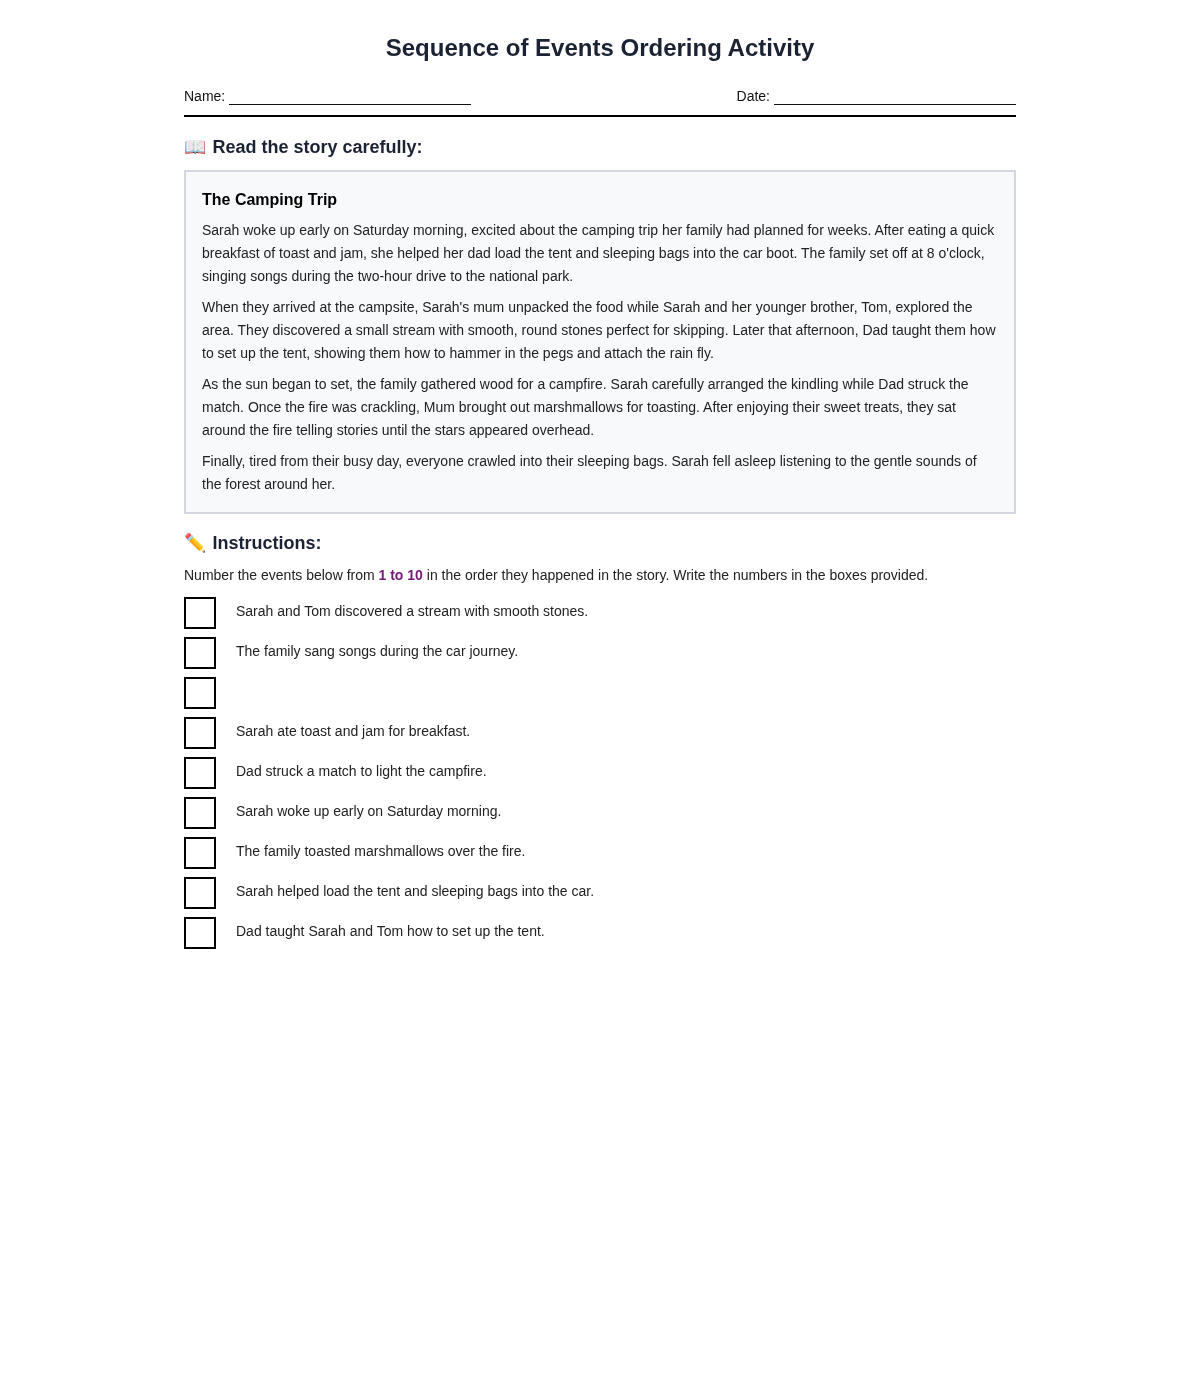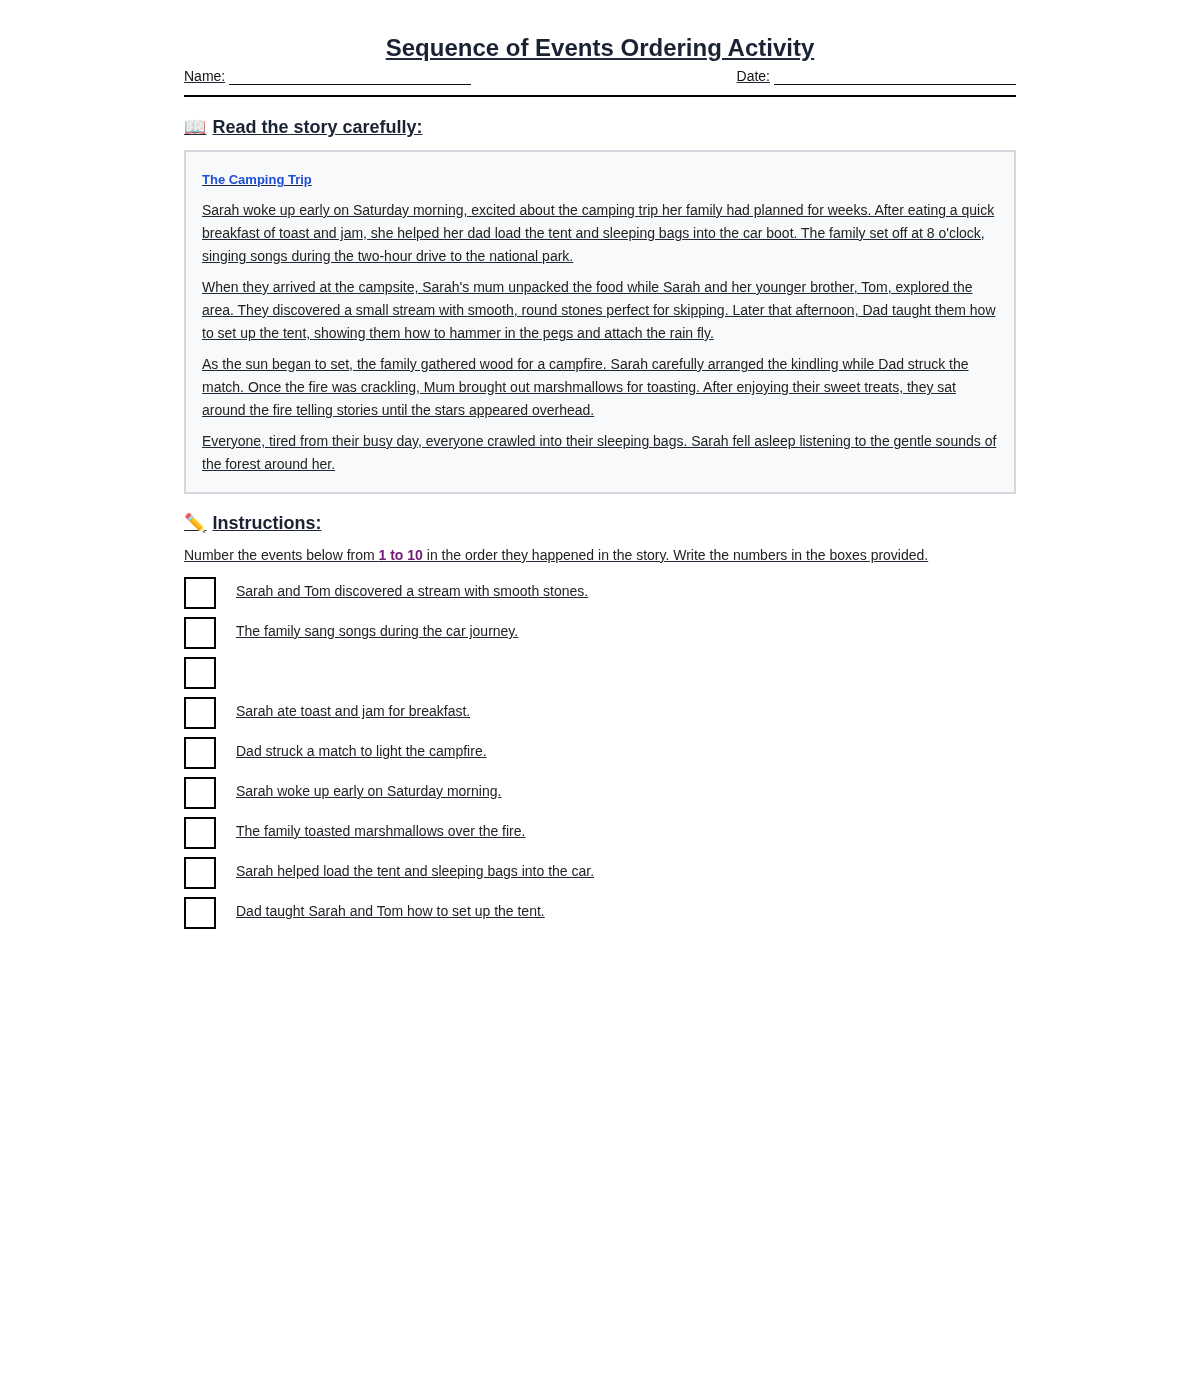--- a/index.html
+++ b/index.html
@@ -7,32 +7,31 @@
     body {
       font-family: "Liberation Sans", sans-serif;
       color: #1f2937;
       position: relative;
     }
     .page {
       position: absolute;
       left: 184px;
       top: 0;
       width: 832px;
-      text-decoration: underline;
     }
     .title {
       margin-top: 33px;
       text-align: center;
       font-size: 24px;
       font-weight: bold;
       color: #1a2233;
       line-height: 30px;
     }
     .meta-row {
-      margin-top: 4px;
+      margin-top: 24px;
       display: flex;
       justify-content: space-between;
       font-size: 14px;
       line-height: 18px;
       padding-bottom: 10px;
       border-bottom: 2px solid #000000;
       color: #111111;
     }
     .meta-field { display: flex; align-items: flex-end; }
     .meta-line {
@@ -52,23 +51,23 @@
     }
     .section-heading .emoji { font-size: 18px; margin-right: 6px; }
     .h-story { margin-top: 18px; }
     .story-box {
       margin-top: 11px;
       background: #f8f9fb;
       border: 2px solid #d4d7dd;
       padding: 18px 16px 16px 16px;
     }
     .story-title {
-      font-size: 13px;
+      font-size: 16px;
       font-weight: bold;
-      color: #1d4ed8;
+      color: #000000;
       line-height: 20px;
       margin-bottom: 9px;
     }
     .story-p {
       font-size: 14px;
       line-height: 23px;
       color: #222222;
       margin-bottom: 8px;
     }
     .story-p:last-child { margin-bottom: 0; }
@@ -123,21 +122,21 @@
   <h2 class="section-heading h-story">
     <span class="emoji">📖</span>
     <span>Read the story carefully:</span>
   </h2>
 
   <div class="story-box">
     <div class="story-title">The Camping Trip</div>
     <p class="story-p">Sarah woke up early on Saturday morning, excited about the camping trip her family had planned for weeks. After eating a quick breakfast of toast and jam, she helped her dad load the tent and sleeping bags into the car boot. The family set off at 8 o'clock, singing songs during the two-hour drive to the national park.</p>
     <p class="story-p">When they arrived at the campsite, Sarah's mum unpacked the food while Sarah and her younger brother, Tom, explored the area. They discovered a small stream with smooth, round stones perfect for skipping. Later that afternoon, Dad taught them how to set up the tent, showing them how to hammer in the pegs and attach the rain fly.</p>
     <p class="story-p">As the sun began to set, the family gathered wood for a campfire. Sarah carefully arranged the kindling while Dad struck the match. Once the fire was crackling, Mum brought out marshmallows for toasting. After enjoying their sweet treats, they sat around the fire telling stories until the stars appeared overhead.</p>
-    <p class="story-p">Everyone, tired from their busy day, everyone crawled into their sleeping bags. Sarah fell asleep listening to the gentle sounds of the forest around her.</p>
+    <p class="story-p">Finally, tired from their busy day, everyone crawled into their sleeping bags. Sarah fell asleep listening to the gentle sounds of the forest around her.</p>
   </div>
 
   <h2 class="section-heading h-instr">
     <span class="emoji">✏️</span>
     <span>Instructions:</span>
   </h2>
 
   <p class="instr-text"><span>Number the events below from </span><b>1 to 10</b><span> in the order they happened in the story. Write the numbers in the boxes provided.</span></p>
 
   <div class="events">

